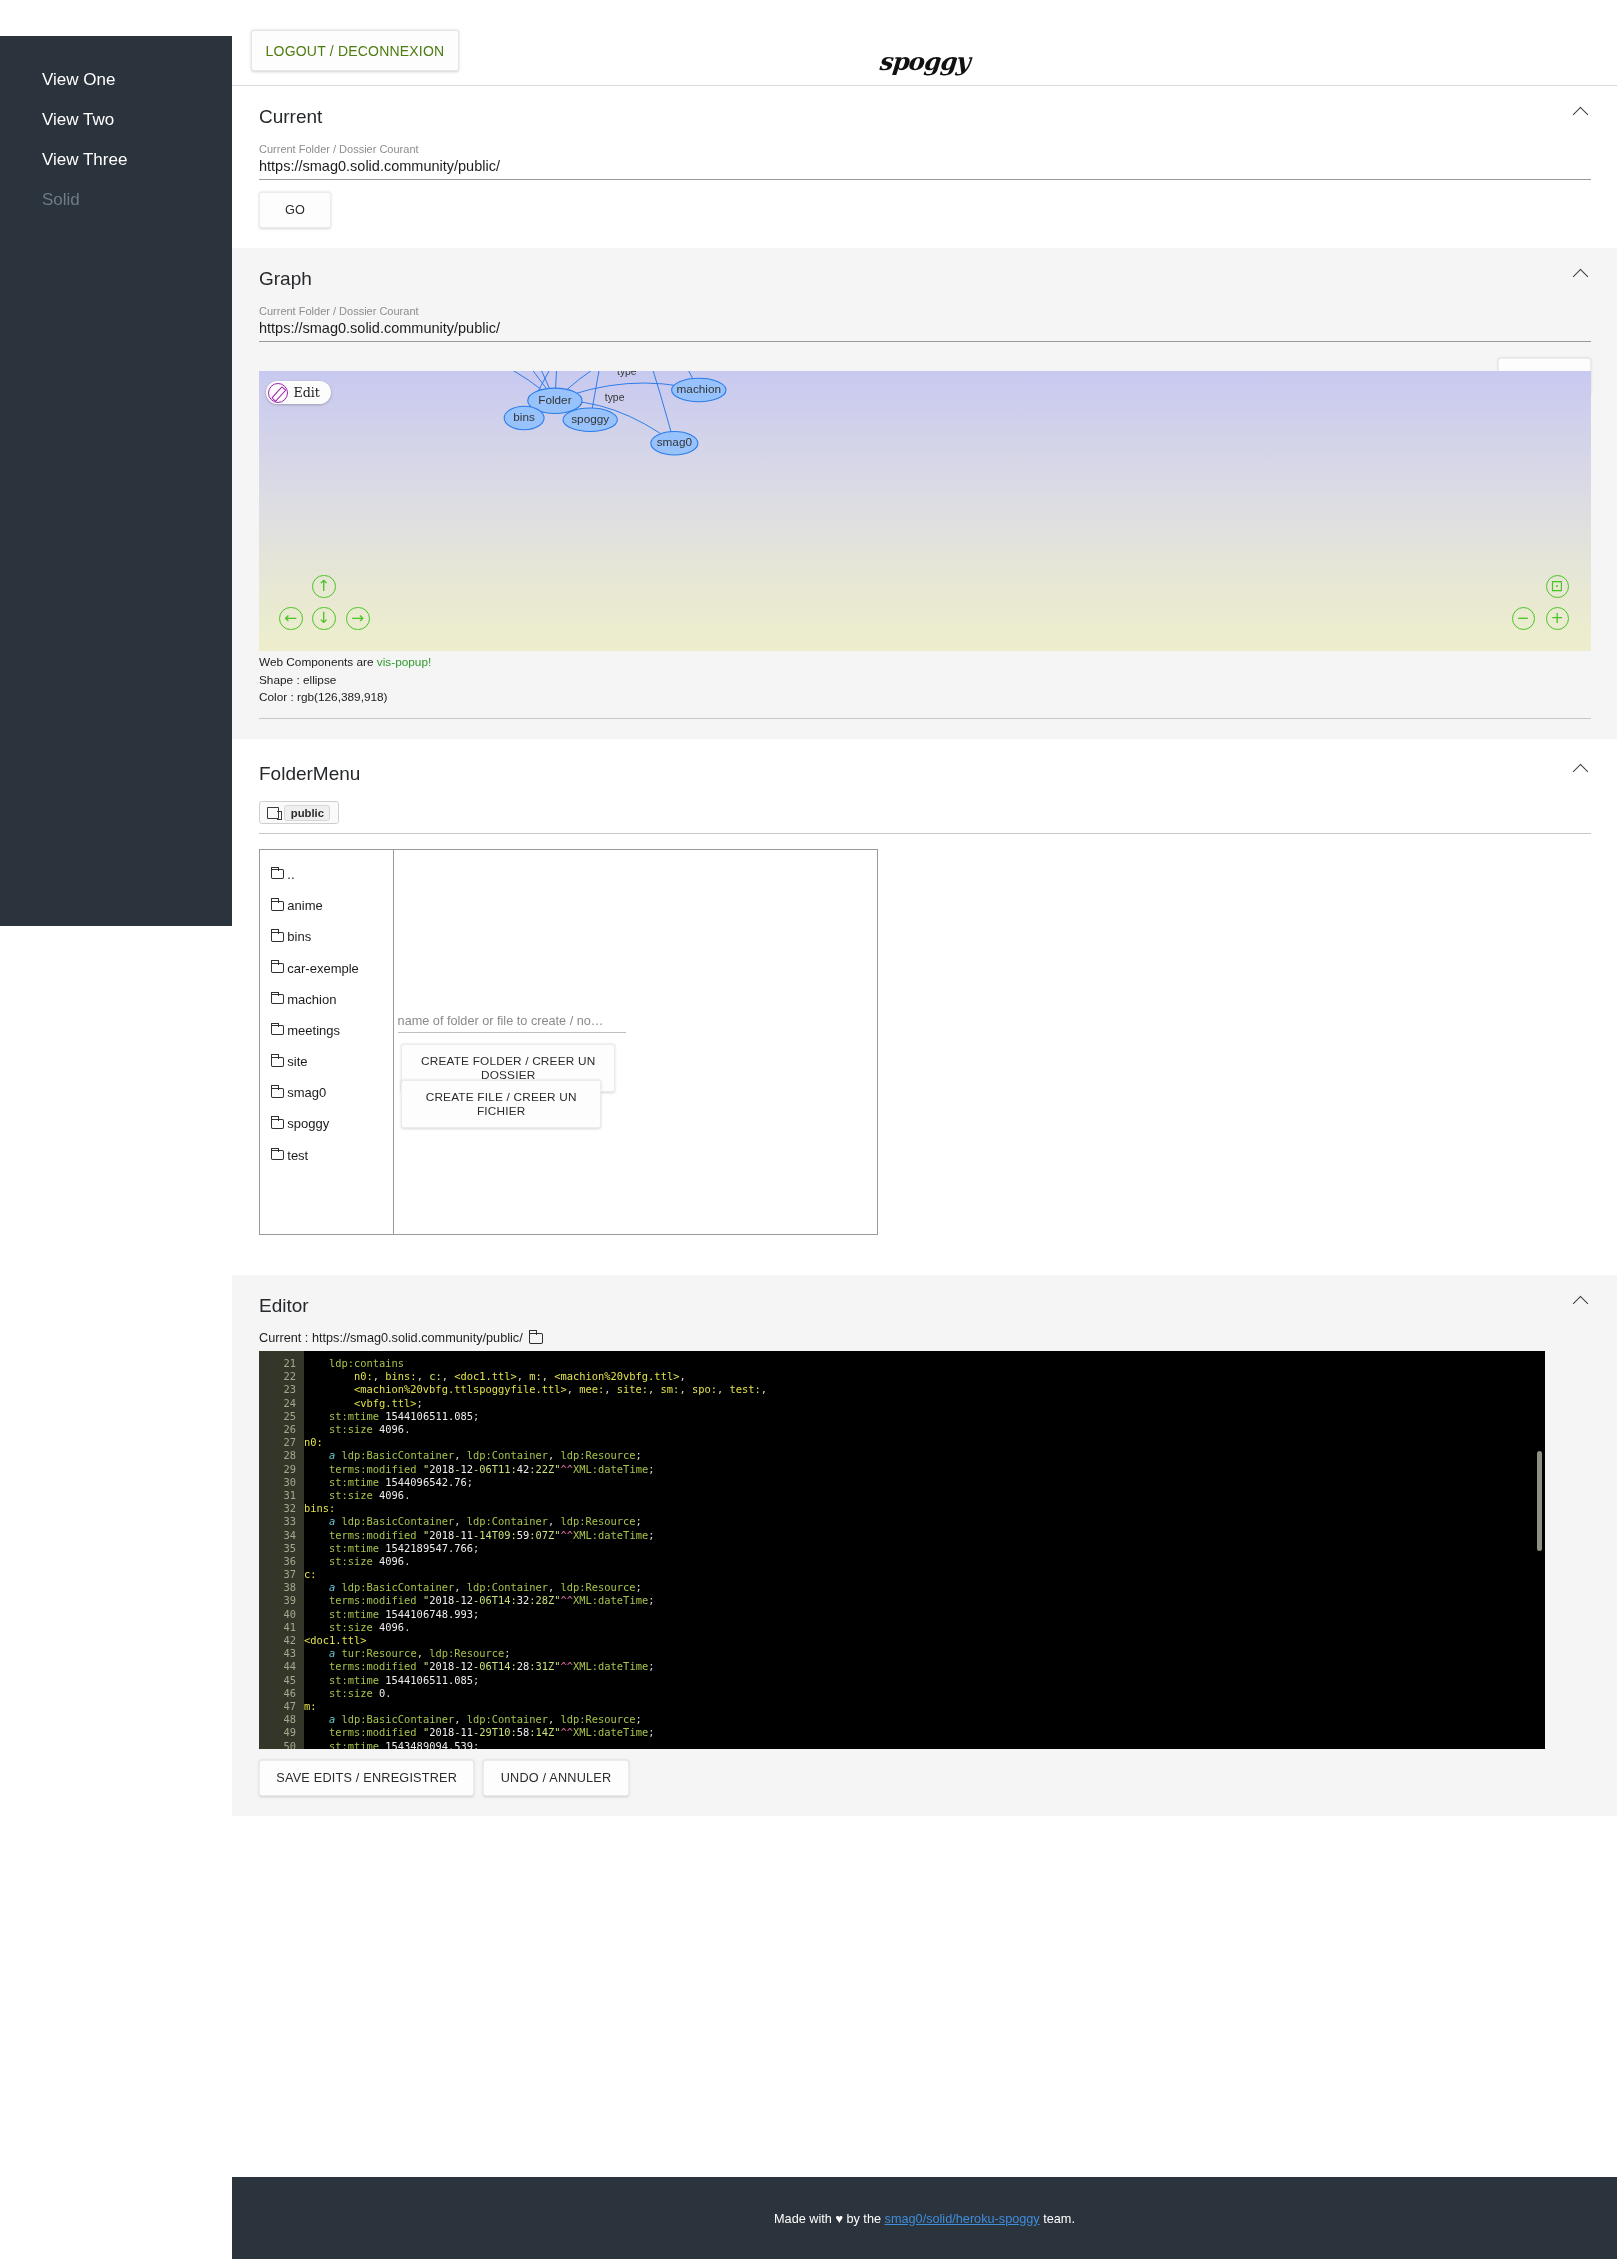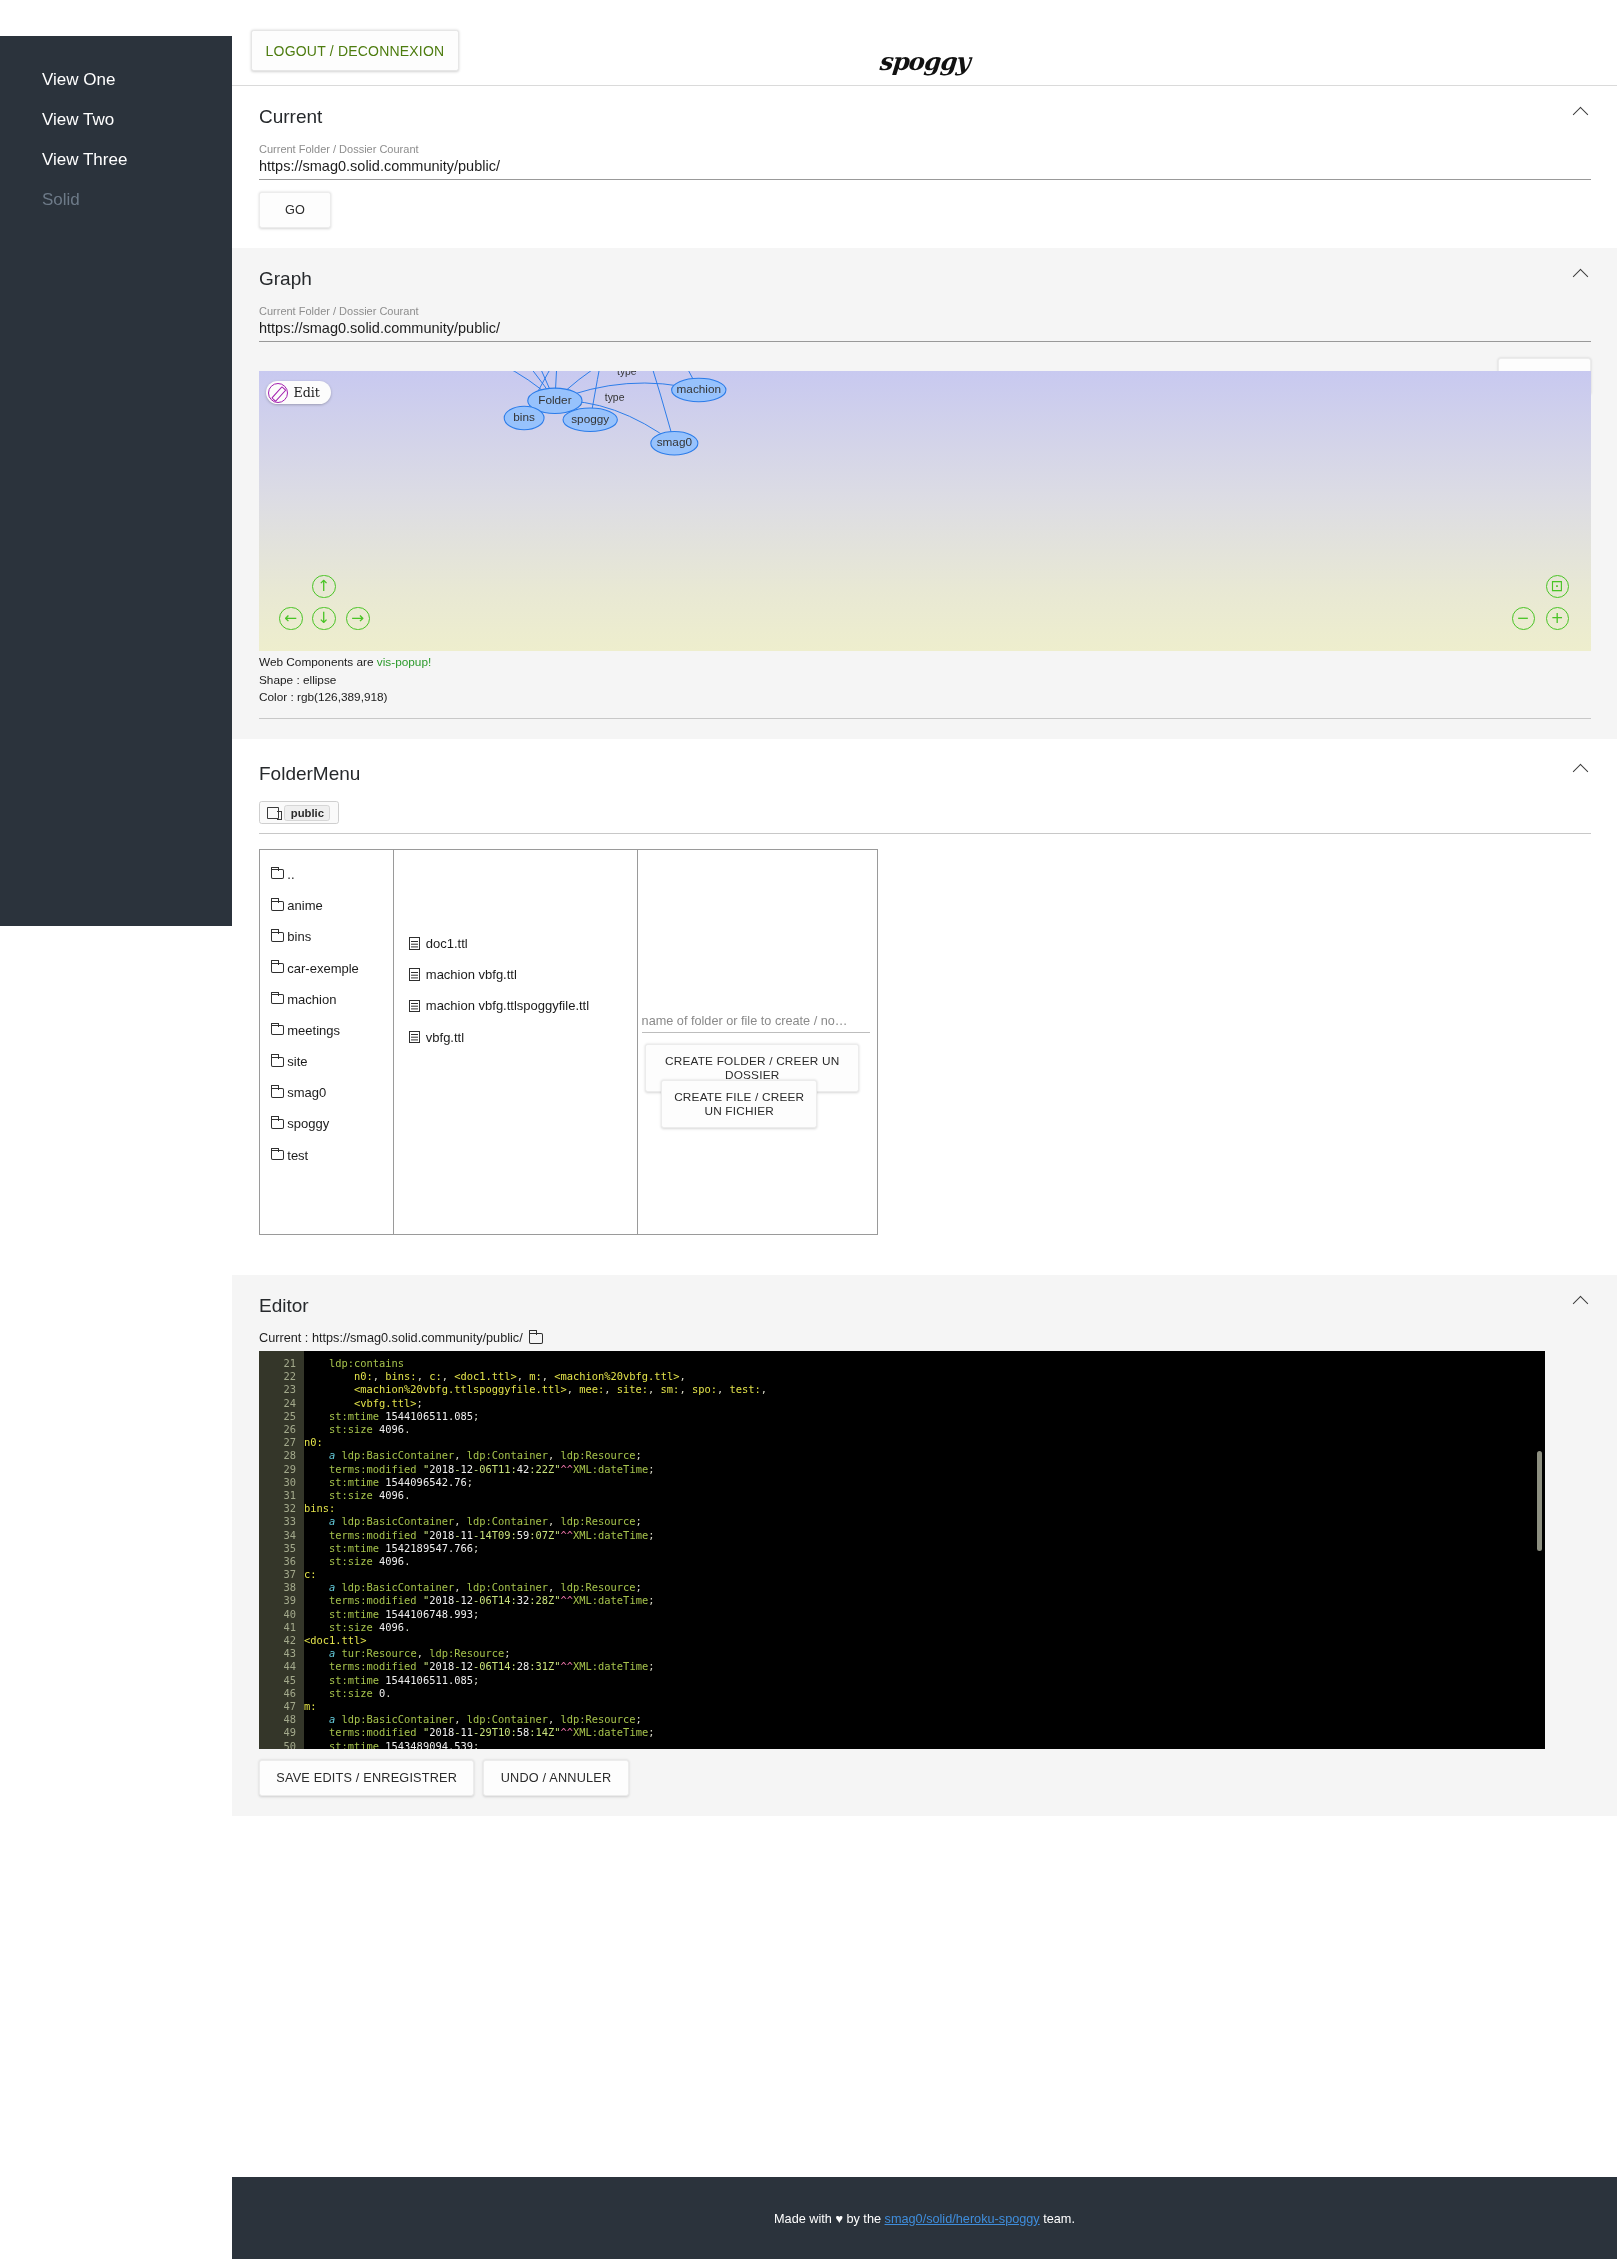--- a/index.html
+++ b/index.html
@@ -163,21 +163,21 @@
   .ic-file:before{ content:""; position:absolute; left:1.8px; top:2.7px; width:6.3px; border-top:1.1px solid #2f2f2f; box-shadow:0 2.7px 0 0 #2f2f2f, 0 5.4px 0 0 #2f2f2f; }
 
   #create-input{
     position:absolute; left:3.6px; top:161px; width:228px;
     border:none; border-bottom:0.9px solid #bdbdbd; background:transparent;
     font-size:12.7px; color:#6e6e6e; padding:3.6px 0; outline:none;
     font-family:"Liberation Sans", sans-serif;
   }
   #create-input::placeholder{ color:#8a8a8a; }
   #btn-create-folder{ position:absolute; left:7.2px; top:194px; width:214px; text-align:center; padding:9px 3.6px; font-size:11.8px; }
-  #btn-create-file{ position:absolute; left:7.2px; top:230px; width:156px; text-align:center; padding:9px 3.6px; font-size:11.8px;margin-left:16px; }
+  #btn-create-file{ position:absolute; left:7.2px; top:230px; width:200px; text-align:center; padding:9px 3.6px; font-size:11.8px; }
 
   
   #editor-panel{ background:#f5f5f5; margin-top:20px; }
   #ed-current{ font-size:12.7px; color:#1e1e1e; margin-bottom:5.4px; display:flex; align-items:center; gap:6.3px;}
   #ed-current .ic-folder{ width:13.6px; height:11px; }
   #code-wrap{
     position:relative; background:#000000; width:1286px; height:398px; overflow:hidden;
   }
   #gutter{ position:absolute; left:0; top:0; width:45px; height:100%; background:#343629; }
   #code{
@@ -439,39 +439,20 @@
             </div>
             <div class="fm-row">
               <span class="ic-folder"></span>
               <span>spoggy</span>
             </div>
             <div class="fm-row">
               <span class="ic-folder"></span>
               <span>test</span>
             </div>
           </div>
-        <div class="fm-col c2" id="fm-files">
-            <div style="height: 69px;"></div>
-            <div class="fm-row" style="padding-left: 14.5px; gap: 6.3px;">
-              <span class="ic-file"></span>
-              <span>doc1.ttl</span>
-            </div>
-            <div class="fm-row" style="padding-left: 14.5px; gap: 6.3px;">
-              <span class="ic-file"></span>
-              <span>machion vbfg.ttl</span>
-            </div>
-            <div class="fm-row" style="padding-left: 14.5px; gap: 6.3px;">
-              <span class="ic-file"></span>
-              <span>machion vbfg.ttlspoggyfile.ttl</span>
-            </div>
-            <div class="fm-row" style="padding-left: 14.5px; gap: 6.3px;">
-              <span class="ic-file"></span>
-              <span>vbfg.ttl</span>
-            </div>
-          </div>
         <div class="fm-col c3">
           <input id="create-input" placeholder="name of folder or file to create / no…" style="">
           <button class="flat-btn" id="btn-create-folder">CREATE FOLDER / CREER UN DOSSIER</button>
           <button class="flat-btn" id="btn-create-file">CREATE FILE / CREER UN FICHIER</button>
         </div>
       </div>
     </div>
   </section>
 
   <section class="panel grey" id="editor-panel">

